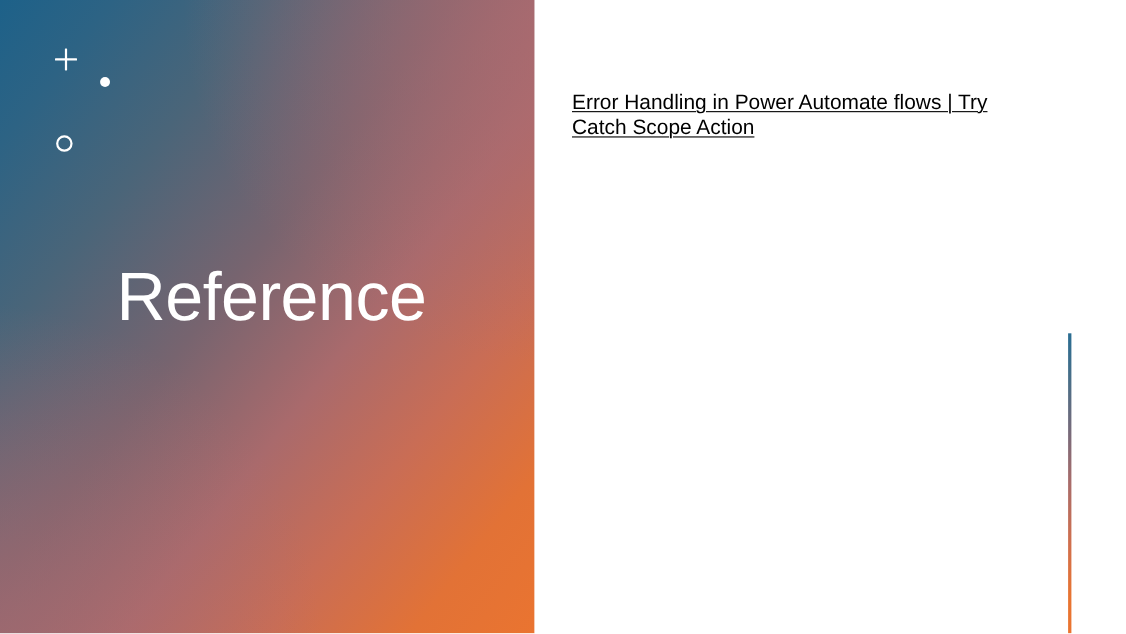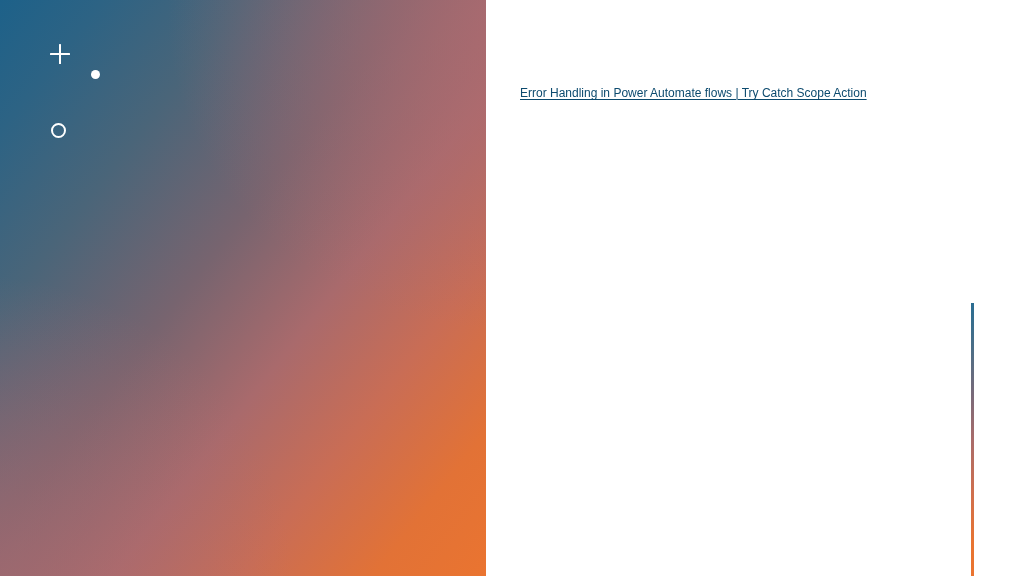--- a/index.html
+++ b/index.html
@@ -133,23 +133,23 @@
     padding: 0;
     list-style: none;
   }
 
   .reference-item {
     margin: 0 0 12px 0;
   }
 
   .reference-link {
     display: inline;
-    font-size: 12px;
+    font-size: 19px;
     line-height: 23px;
-    color: #0c4a6e;
+    color: #000000;
     text-decoration: underline;
     text-underline-offset: 2px;
     text-decoration-thickness: 1px;
     cursor: pointer;
   }
 
   
   #accent-line {
     position: absolute;
     left: 971px;
@@ -171,20 +171,21 @@
 
 <div id="slide">
 
   <div id="gradient-panel">
     <div id="gradient-wash"></div>
 
     <span class="deco" id="deco-plus"></span>
     <span class="deco" id="deco-dot"></span>
     <span class="deco" id="deco-ring"></span>
 
+    <h1 id="slide-title">Reference</h1>
   </div>
 
   <div id="content-area">
     <ul id="reference-list">
       <li class="reference-item">
         <a class="reference-link" href="#">Error Handling in Power Automate flows | Try Catch Scope Action</a>
       </li>
     </ul>
   </div>
 

